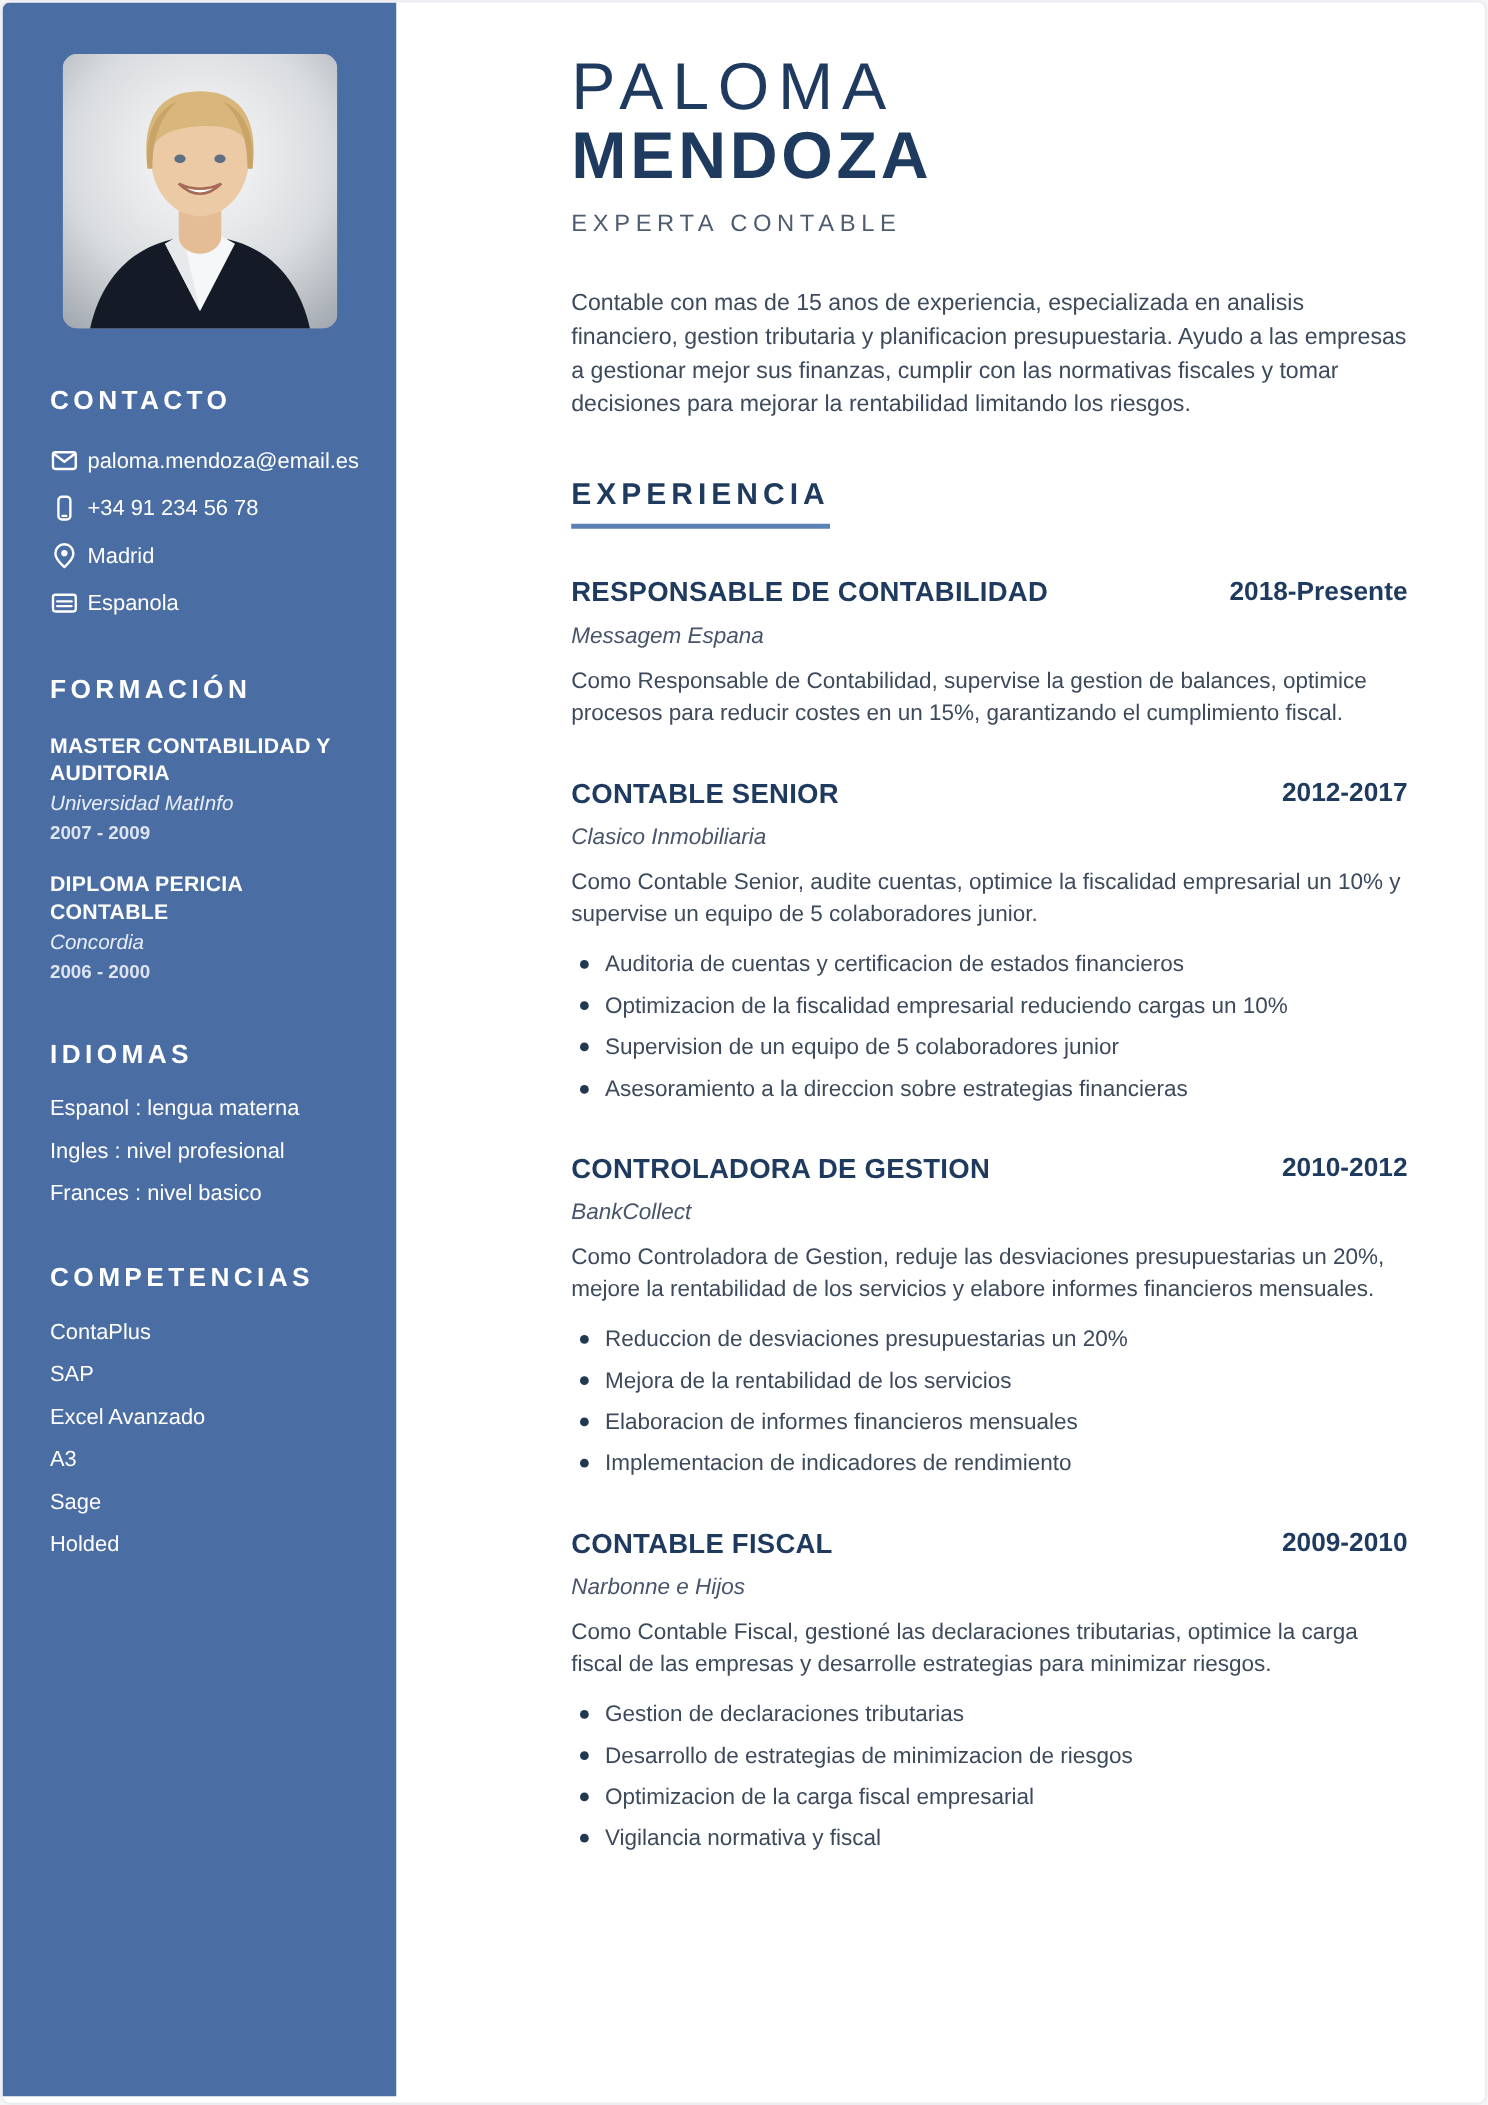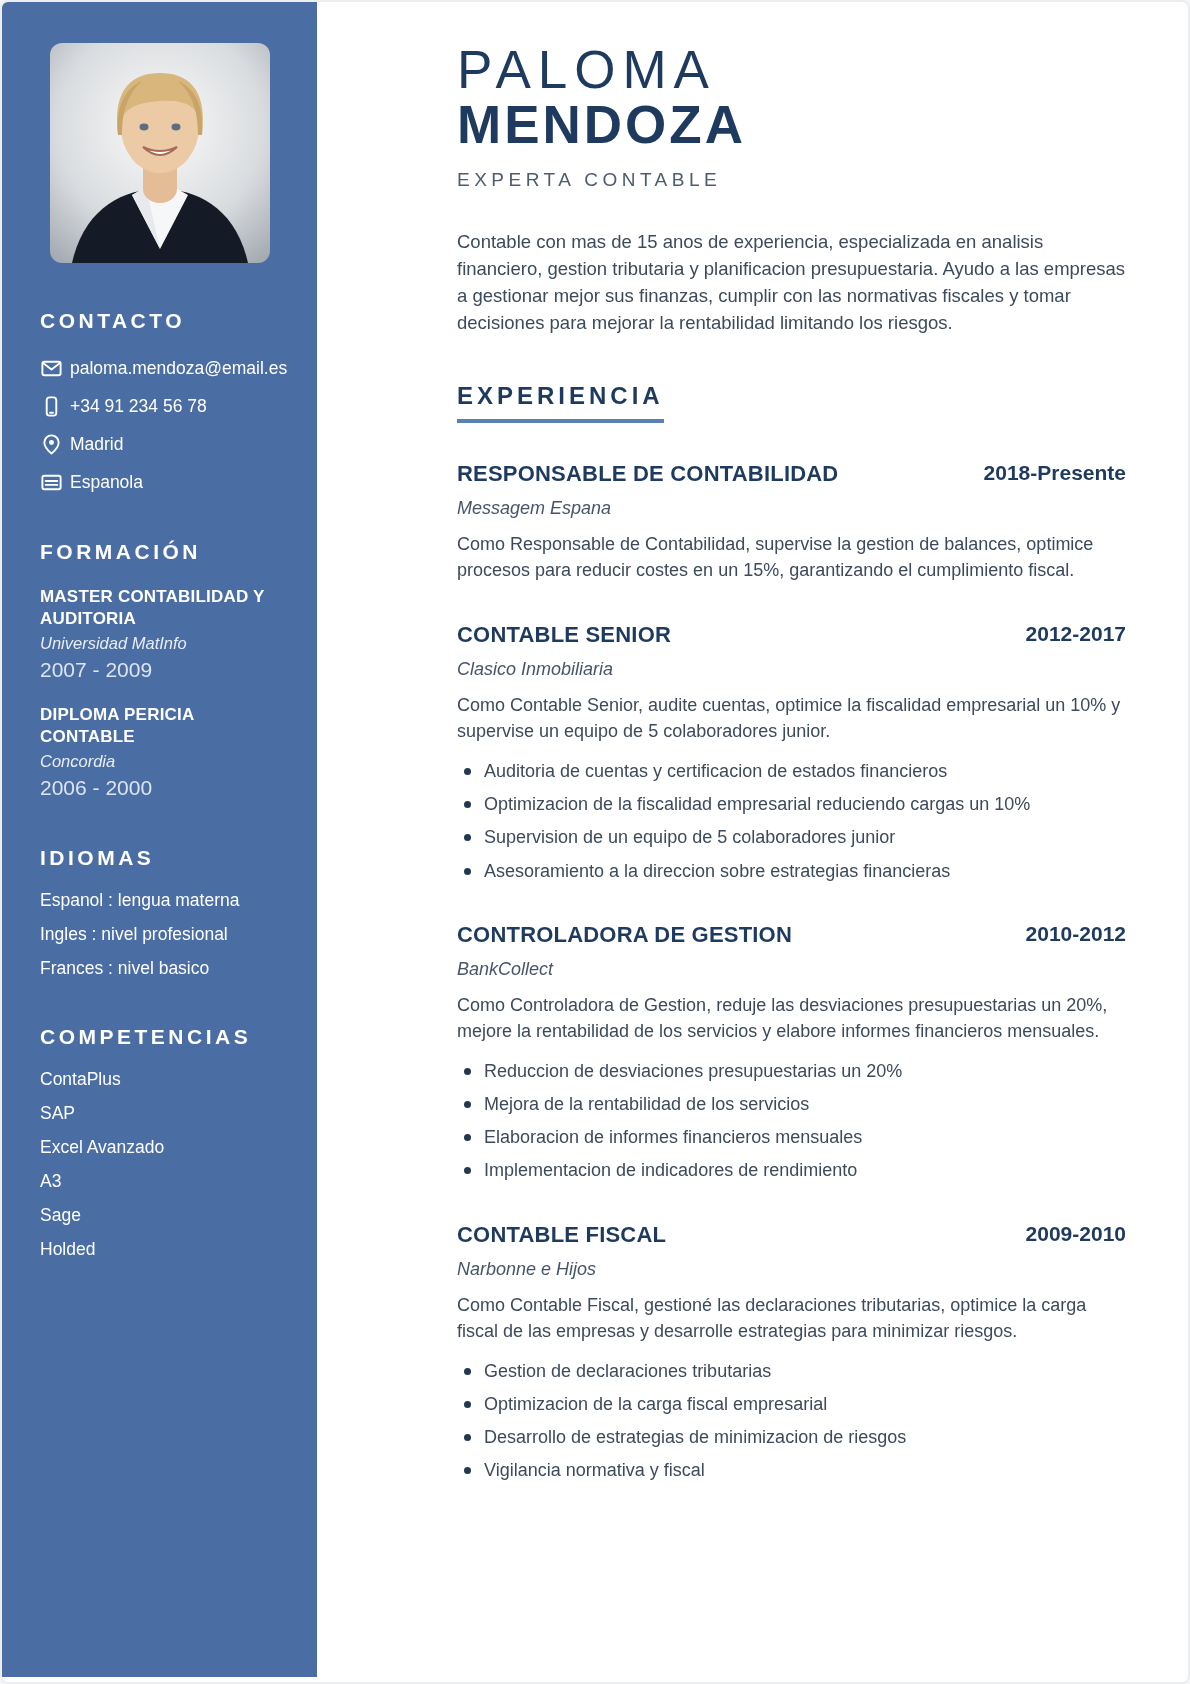--- a/index.html
+++ b/index.html
@@ -42,21 +42,21 @@
   .contact-list{list-style:none;margin-top:24px;}
   .contact-list li{
     display:flex;align-items:center;gap:7px;
     margin-bottom:15px;font-size:17.5px;
   }
   .cicon{width:23px;height:23px;flex:0 0 23px;display:inline-flex;}
   .cicon svg{width:23px;height:23px;}
   .edu-item{margin-top:22px;}
   .edu-degree{font-size:17px;font-weight:bold;line-height:1.3;letter-spacing:.2px;}
   .edu-school{font-size:16.5px;font-style:italic;color:#e8edf6;margin-top:4px;}
-  .edu-years{font-size:21px;color:#dde4ef;margin-top:5px;}
+  .edu-years{font-size:15px;color:#dde4ef;margin-top:5px;font-weight:bold;}
   .plain-list{list-style:none;margin-top:20px;}
   .plain-list li{font-size:17.5px;margin-bottom:13px;}
   
   .main{
     position:absolute;left:393px;right:0;top:0;bottom:0;
     padding:40px 62px 0 62px;
   }
   .name{line-height:1.04;color:var(--heading-navy,#1e3a5f);}
   .name .first{display:block;font-size:53px;font-weight:300;letter-spacing:7px;}
   .name .last{display:block;font-size:53px;font-weight:800;letter-spacing:3px;}
@@ -70,21 +70,21 @@
   }
   .section-title{
     display:inline-block;margin-top:46px;
     font-size:24px;font-weight:bold;letter-spacing:4px;
     color:var(--heading-navy,#1e3a5f);
     padding-bottom:9px;
     border-bottom:4px solid var(--accent-underline,#5b80b4);
   }
   .job{margin-top:38px;}
   .job-header{
-    display:flex;justify-content:space-between;align-items:flex-start;
+    display:flex;justify-content:space-between;align-items:center;
     color:var(--heading-navy,#1e3a5f);
   }
   .job-role{font-size:22px;font-weight:bold;letter-spacing:.2px;}
   .job-dates{font-size:21px;font-weight:bold;white-space:nowrap;}
   .job-company{margin-top:11px;font-size:18px;font-style:italic;color:#47546a;}
   .job-desc{margin-top:12px;font-size:18px;line-height:1.46;color:var(--body-text,#3d4a5c);}
   .job-bullets{list-style:none;margin-top:14px;}
   .job-bullets li{
     position:relative;padding-left:27px;margin-bottom:7px;
     font-size:18px;line-height:1.45;color:var(--body-text,#3d4a5c);
@@ -264,20 +264,20 @@
 
     <article class="job">
       <header class="job-header">
         <span class="job-role">CONTABLE FISCAL</span>
         <span class="job-dates">2009-2010</span>
       </header>
       <div class="job-company">Narbonne e Hijos</div>
       <p class="job-desc">Como Contable Fiscal, gestioné las declaraciones tributarias, optimice la carga fiscal de las empresas y desarrolle estrategias para minimizar riesgos.</p>
       <ul class="job-bullets">
         <li>Gestion de declaraciones tributarias</li>
+        <li>Desarrollo de estrategias de minimizacion de riesgos</li>
         <li>Optimizacion de la carga fiscal empresarial</li>
-        <li>Desarrollo de estrategias de minimizacion de riesgos</li>
         <li>Vigilancia normativa y fiscal</li>
       </ul>
     </article>
 
   </main>
 </div>
 
 </body></html>

